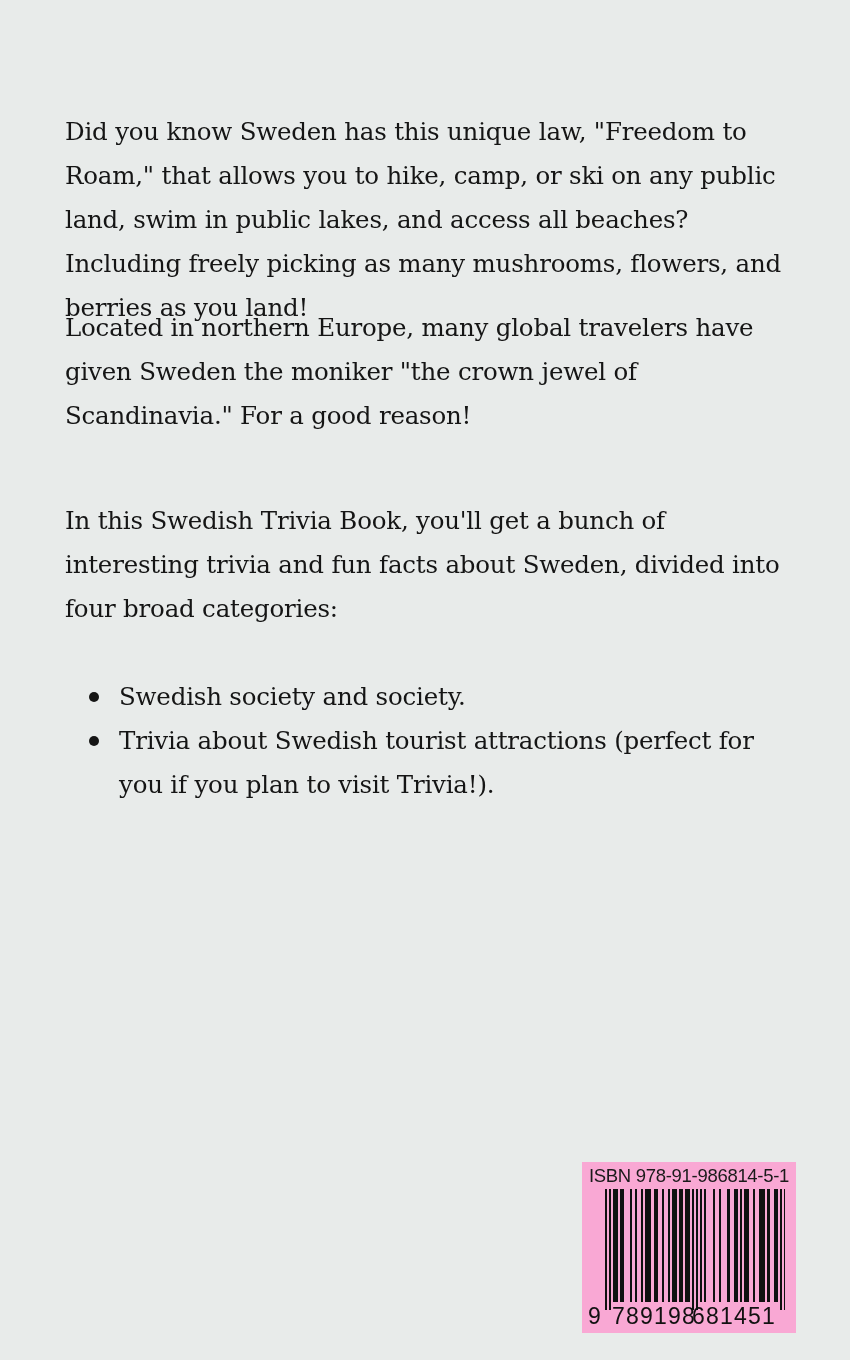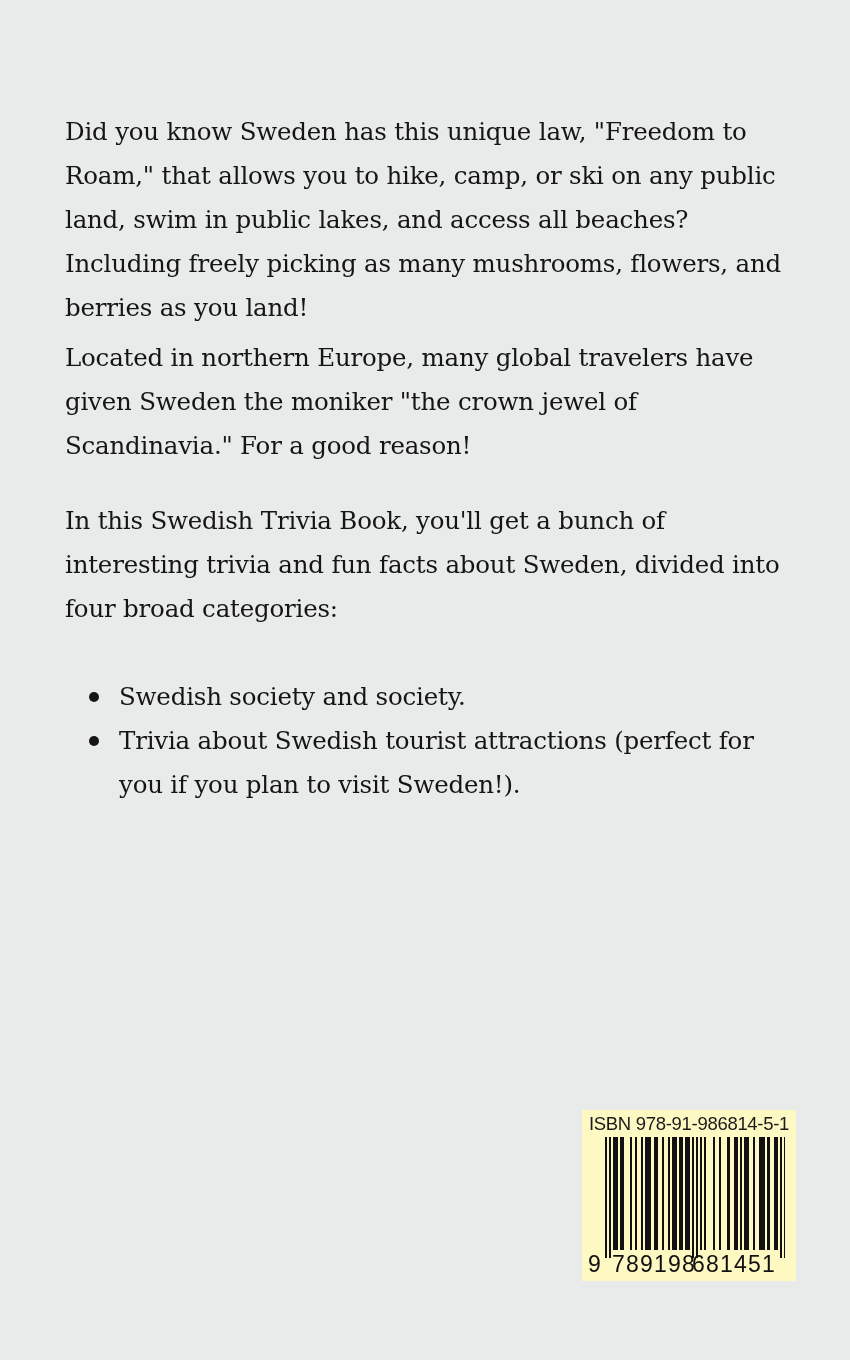--- a/index.html
+++ b/index.html
@@ -27,21 +27,21 @@
       font-size: 24.5px;
       line-height: 44px;
       letter-spacing: -0.2px;
       white-space: nowrap;
     }
     .para .line {
       display: block;
       height: 44px;
     }
     #p1 { top: 68px; margin-top: 42px; }
-    #p2 { top: 336px; }
+    #p2 { top: 306px; }
     #p3 { top: 499px; }
     #p4 { top: 940px; }
 
     .bullets {
       position: absolute;
       left: 65px;
       top: 675px;
       margin: 0;
       padding: 0;
       list-style: none;
@@ -61,24 +61,24 @@
       width: 10px;
       height: 10px;
       border-radius: 50%;
       background: #151515;
     }
     .bullets li .line { display: block; height: 44px; }
 
     .barcode-box {
       position: absolute;
       left: 582px;
-      top: 1110px;
+      top: 1162px;
       width: 214px;
       height: 171px;
-      background: #fef9c3;
+      background: #f9a8d4;
     }
     .isbn-label {
       position: absolute;
       left: 0;
       width: 214px;
       top: 3px;
       text-align: center;
       font-family: "Liberation Sans", "DejaVu Sans", sans-serif;
       font-size: 18.5px;
       letter-spacing: -0.3px;
@@ -130,21 +130,21 @@
   </p>
 
   <ul class="bullets">
     <li>
       <span class="dot"></span>
       <span class="line">Swedish society and society.</span>
     </li>
     <li>
       <span class="dot"></span>
       <span class="line">Trivia about Swedish tourist attractions (perfect for</span>
-      <span class="line">you if you plan to visit Sweden!).</span>
+      <span class="line">you if you plan to visit Trivia!).</span>
     </li>
   </ul>
 
 
   <div class="barcode-box">
     <div class="isbn-label">ISBN 978-91-986814-5-1</div>
     <div class="bars" id="bars">
         <div class="bar" style="left: 23px; width: 1.9px; top: 27px; height: 121px;"></div>
         <div class="bar" style="left: 26.8px; width: 1.9px; top: 27px; height: 121px;"></div>
         <div class="bar" style="left: 30.6px; width: 5.7px; top: 27px; height: 113px;"></div>

